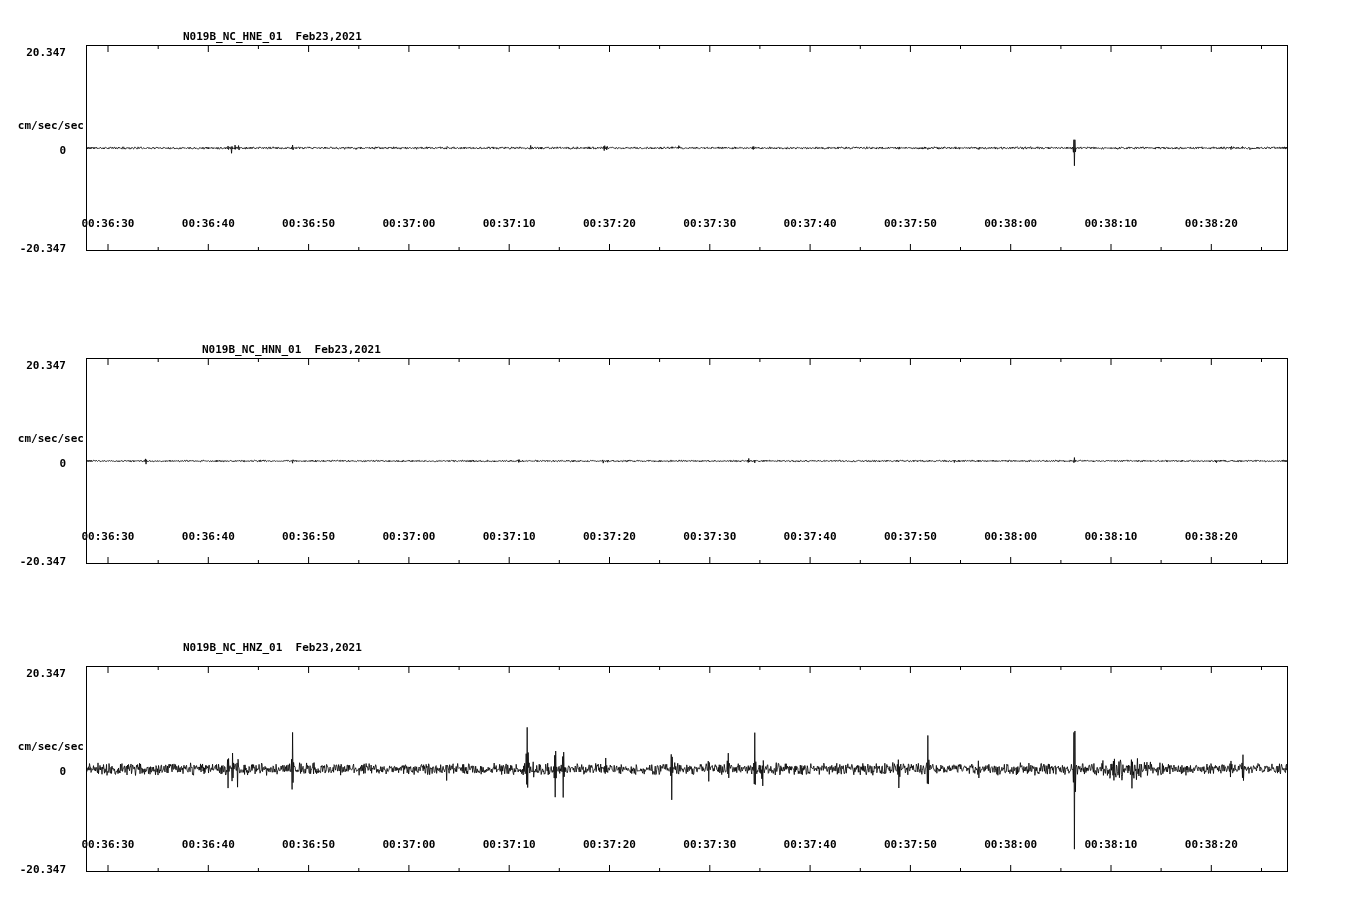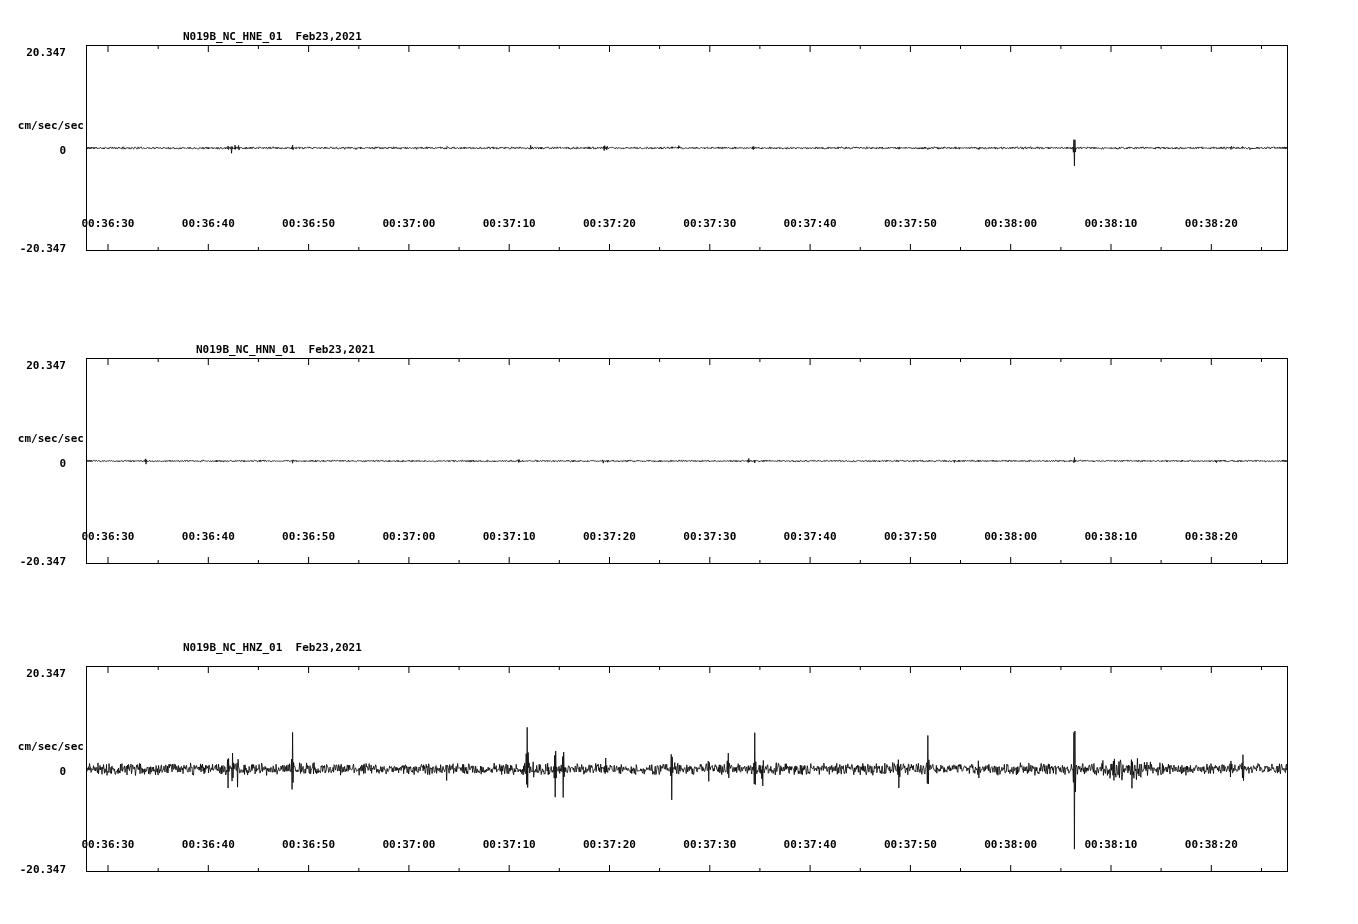--- a/index.html
+++ b/index.html
@@ -136,21 +136,21 @@
         <div class="xtick-label" style="left:673.8px;top:217px;width:72px;">00:37:30</div>
         <div class="xtick-label" style="left:774.1px;top:217px;width:72px;">00:37:40</div>
         <div class="xtick-label" style="left:874.4px;top:217px;width:72px;">00:37:50</div>
         <div class="xtick-label" style="left:974.7px;top:217px;width:72px;">00:38:00</div>
         <div class="xtick-label" style="left:1075.0px;top:217px;width:72px;">00:38:10</div>
         <div class="xtick-label" style="left:1175.3px;top:217px;width:72px;">00:38:20</div>
       </div>
   </div>
 
   <div class="panel" style="top:305px;height:300px;">
-    <div class="plot-title" style="left:188px;top:38px;padding-left:8px;">N019B_NC_HNN_01  Feb23,2021</div>
+    <div class="plot-title" style="left:194px;top:38px;padding-left:8px;">N019B_NC_HNN_01  Feb23,2021</div>
     <div class="yunits" style="left:4px;top:127px;width:80px;">cm/sec/sec</div>
     <div class="ylabel-top" style="left:4px;top:54px;width:62px;">20.347</div>
     <div class="ylabel-mid" style="left:4px;top:152px;width:62px;">0</div>
     <div class="ylabel-bot" style="left:0px;top:250px;width:66px;">-20.347</div>
     <div class="frame" style="left:86px;top:53px;width:1202px;height:206px;"></div>
     <svg class="trace" id="svg2" style="left:86px;top:53px;" width="1202" height="206" viewBox="0 0 1202 206">
         <path d="M0.00 103.83L0.50 102.97L1.00 103.43L1.50 102.66L2.00 102.93L2.50 102.94L3.00 103.18L3.50 102.58L4.00 103.01L4.50 102.95L5.00 102.58L5.50 102.75L6.00 103.19L6.50 103.29L7.00 103.16L7.50 102.24L8.00 102.20L8.50 102.59L9.00 102.93L9.50 103.23L10.00 102.17L10.50 102.50L11.00 102.94L11.50 103.46L12.00 102.85L12.51 102.49L13.01 103.00L13.51 102.87L14.01 102.78L14.51 103.58L15.01 103.84L15.51 103.11L16.01 102.59L16.51 102.98L17.01 103.25L17.51 103.07L18.01 103.32L18.51 102.46L19.01 103.07L19.51 103.31L20.01 103.03L20.51 103.29L21.01 103.30L21.51 102.71L22.01 102.74L22.51 103.17L23.01 102.77L23.51 102.18L24.01 102.78L24.51 103.36L25.01 102.78L25.51 102.59L26.01 102.81L26.51 103.18L27.01 103.04L27.51 103.01L28.01 103.15L28.51 103.48L29.01 103.72L29.51 103.39L30.01 103.11L30.51 102.60L31.01 103.64L31.51 103.25L32.01 103.01L32.51 102.90L33.01 103.89L33.51 102.90L34.01 103.01L34.51 103.26L35.01 102.65L35.51 102.60L36.01 103.35L36.52 103.08L37.02 103.18L37.52 103.73L38.02 102.73L38.52 102.51L39.02 102.92L39.52 102.59L40.02 102.44L40.52 103.34L41.02 103.22L41.52 102.74L42.02 102.88L42.52 102.51L43.02 103.62L43.52 103.27L44.02 102.43L44.52 103.64L45.02 102.71L45.52 103.69L46.02 103.22L46.52 102.64L47.02 102.52L47.52 103.74L48.02 102.44L48.52 103.50L49.02 103.19L49.52 102.91L50.02 103.22L50.52 102.91L51.02 103.17L51.52 102.73L52.02 103.17L52.52 102.73L53.02 102.64L53.52 103.52L54.02 102.50L54.52 102.72L55.02 102.64L55.52 102.57L56.02 103.64L56.52 103.56L57.02 103.84L57.52 102.77L58.02 102.66L58.52 102.29L59.02 103.83L59.52 100.89L60.02 106.14L60.53 101.79L61.03 103.53L61.53 103.52L62.03 102.98L62.53 103.44L63.03 102.92L63.53 102.67L64.03 102.38L64.53 103.49L65.03 103.41L65.53 103.33L66.03 102.72L66.53 103.21L67.03 102.89L67.53 103.77L68.03 103.40L68.53 103.21L69.03 103.13L69.53 102.92L70.03 102.76L70.53 103.45L71.03 103.07L71.53 102.64L72.03 103.59L72.53 103.08L73.03 102.90L73.53 102.92L74.03 102.63L74.53 103.07L75.03 103.59L75.53 103.63L76.03 102.94L76.53 103.29L77.03 103.40L77.53 103.14L78.03 103.44L78.53 102.90L79.03 102.96L79.53 103.69L80.03 102.46L80.53 103.19L81.03 102.72L81.53 103.05L82.03 103.37L82.53 102.86L83.03 102.77L83.53 102.06L84.03 103.61L84.54 102.53L85.04 103.29L85.54 102.77L86.04 103.51L86.54 102.64L87.04 102.56L87.54 103.45L88.04 103.22L88.54 102.97L89.04 102.49L89.54 103.25L90.04 102.90L90.54 102.79L91.04 103.20L91.54 103.17L92.04 102.46L92.54 102.51L93.04 103.71L93.54 103.80L94.04 103.12L94.54 103.15L95.04 102.64L95.54 103.36L96.04 102.65L96.54 102.81L97.04 102.86L97.54 103.45L98.04 103.15L98.54 102.39L99.04 102.44L99.54 103.46L100.04 102.42L100.54 102.36L101.04 102.12L101.54 102.63L102.04 103.72L102.54 102.86L103.04 103.40L103.54 102.52L104.04 102.57L104.54 102.55L105.04 103.19L105.54 102.68L106.04 102.43L106.54 102.84L107.04 102.27L107.54 103.07L108.04 103.78L108.55 103.35L109.05 102.72L109.55 102.97L110.05 103.21L110.55 103.27L111.05 102.63L111.55 103.29L112.05 103.14L112.55 103.31L113.05 103.31L113.55 103.10L114.05 103.63L114.55 103.95L115.05 102.69L115.55 102.71L116.05 102.27L116.55 103.26L117.05 102.48L117.55 102.31L118.05 102.41L118.55 103.03L119.05 102.94L119.55 102.95L120.05 103.40L120.55 103.09L121.05 102.80L121.55 103.16L122.05 102.85L122.55 102.68L123.05 103.24L123.55 103.70L124.05 103.04L124.55 102.80L125.05 103.14L125.55 103.79L126.05 102.68L126.55 102.97L127.05 103.40L127.55 103.26L128.05 102.85L128.55 103.22L129.05 103.66L129.55 102.63L130.05 103.76L130.55 102.31L131.05 103.89L131.55 102.56L132.05 102.36L132.56 103.23L133.06 103.12L133.56 102.32L134.06 103.37L134.56 102.66L135.06 103.77L135.56 102.94L136.06 102.55L136.56 103.37L137.06 102.64L137.56 103.76L138.06 103.81L138.56 102.71L139.06 102.91L139.56 102.97L140.06 102.57L140.56 103.53L141.06 102.80L141.56 102.94L142.06 103.19L142.56 103.33L143.06 103.50L143.56 102.92L144.06 102.60L144.56 102.43L145.06 103.11L145.56 102.89L146.06 103.29L146.56 103.49L147.06 102.84L147.56 103.62L148.06 102.85L148.56 103.33L149.06 103.22L149.56 102.50L150.06 103.53L150.56 102.87L151.06 103.34L151.56 102.73L152.06 102.53L152.56 103.03L153.06 103.14L153.56 102.39L154.06 103.13L154.56 103.19L155.06 103.59L155.56 102.40L156.06 102.36L156.57 102.78L157.07 103.14L157.57 103.87L158.07 102.18L158.57 103.75L159.07 103.44L159.57 103.18L160.07 103.40L160.57 103.25L161.07 102.83L161.57 103.34L162.07 102.59L162.57 103.30L163.07 102.85L163.57 103.33L164.07 103.18L164.57 102.61L165.07 102.16L165.57 103.30L166.07 103.08L166.57 102.81L167.07 103.77L167.57 102.88L168.07 102.52L168.57 102.25L169.07 102.74L169.57 102.61L170.07 103.10L170.57 102.62L171.07 103.40L171.57 103.78L172.07 102.85L172.57 102.76L173.07 103.34L173.57 102.33L174.07 103.92L174.57 102.13L175.07 102.42L175.57 103.36L176.07 102.93L176.57 102.15L177.07 103.07L177.57 102.20L178.07 102.10L178.57 103.39L179.07 102.40L179.57 102.31L180.07 103.02L180.58 103.70L181.08 103.21L181.58 102.69L182.08 103.32L182.58 103.14L183.08 102.39L183.58 102.84L184.08 103.37L184.58 103.07L185.08 103.77L185.58 103.49L186.08 102.79L186.58 103.09L187.08 102.86L187.58 102.99L188.08 102.68L188.58 102.70L189.08 103.06L189.58 103.39L190.08 103.35L190.58 102.82L191.08 102.97L191.58 103.20L192.08 103.23L192.58 103.24L193.08 102.98L193.58 103.20L194.08 103.11L194.58 103.31L195.08 102.97L195.58 103.06L196.08 103.11L196.58 103.33L197.08 102.75L197.58 103.07L198.08 103.35L198.58 102.53L199.08 102.89L199.58 102.75L200.08 102.07L200.58 102.48L201.08 102.07L201.58 103.14L202.08 102.94L202.58 102.46L203.08 102.76L203.58 103.63L204.08 103.40L204.59 103.00L205.09 102.91L205.59 103.04L206.09 102.29L206.59 105.22L207.09 101.78L207.59 102.69L208.09 102.20L208.59 103.36L209.09 102.86L209.59 102.93L210.09 102.15L210.59 103.61L211.09 102.93L211.59 102.98L212.09 103.05L212.59 103.10L213.09 103.47L213.59 102.79L214.09 103.22L214.59 102.73L215.09 103.40L215.59 103.29L216.09 103.42L216.59 103.02L217.09 103.53L217.59 102.70L218.09 103.33L218.59 103.55L219.09 102.37L219.59 103.52L220.09 103.08L220.59 102.82L221.09 103.14L221.59 103.33L222.09 102.96L222.59 103.14L223.09 103.31L223.59 103.23L224.09 102.37L224.59 103.37L225.09 103.49L225.59 102.34L226.09 102.86L226.59 102.11L227.09 103.57L227.59 102.86L228.09 103.11L228.60 103.34L229.10 103.88L229.60 102.18L230.10 103.95L230.60 103.54L231.10 102.35L231.60 102.82L232.10 102.72L232.60 103.03L233.10 103.20L233.60 102.94L234.10 103.38L234.60 103.61L235.10 102.80L235.60 102.70L236.10 102.77L236.60 102.83L237.10 103.67L237.60 102.26L238.10 103.63L238.60 103.20L239.10 103.50L239.60 103.14L240.10 103.58L240.60 102.97L241.10 102.26L241.60 102.68L242.10 102.95L242.60 102.69L243.10 102.61L243.60 102.47L244.10 103.81L244.60 103.32L245.10 102.78L245.60 103.52L246.10 102.19L246.60 102.40L247.10 102.82L247.60 102.90L248.10 103.00L248.60 102.32L249.10 103.11L249.60 103.08L250.10 102.58L250.60 102.87L251.10 102.72L251.60 102.28L252.10 102.67L252.61 103.21L253.11 102.39L253.61 102.70L254.11 103.61L254.61 102.38L255.11 102.80L255.61 102.81L256.11 103.12L256.61 102.26L257.11 103.57L257.61 102.65L258.11 102.84L258.61 102.60L259.11 102.85L259.61 102.44L260.11 103.10L260.61 103.66L261.11 103.55L261.61 103.23L262.11 103.29L262.61 102.16L263.11 103.58L263.61 103.51L264.11 102.84L264.61 103.27L265.11 102.80L265.61 102.75L266.11 103.27L266.61 102.41L267.11 102.92L267.61 103.07L268.11 103.50L268.61 103.22L269.11 103.19L269.61 103.24L270.11 103.46L270.61 103.62L271.11 103.19L271.61 102.42L272.11 102.49L272.61 102.98L273.11 103.29L273.61 102.67L274.11 103.12L274.61 102.74L275.11 103.11L275.61 102.76L276.11 103.71L276.62 103.63L277.12 102.78L277.62 103.04L278.12 102.59L278.62 103.66L279.12 103.54L279.62 102.52L280.12 103.61L280.62 102.93L281.12 102.41L281.62 102.83L282.12 102.95L282.62 102.61L283.12 102.52L283.62 103.25L284.12 103.38L284.62 102.65L285.12 102.19L285.62 102.78L286.12 103.29L286.62 102.83L287.12 103.37L287.62 102.31L288.12 103.29L288.62 103.57L289.12 102.62L289.62 103.08L290.12 102.78L290.62 102.30L291.12 102.35L291.62 103.39L292.12 103.44L292.62 102.43L293.12 103.31L293.62 103.11L294.12 102.65L294.62 102.93L295.12 102.92L295.62 102.05L296.12 102.68L296.62 102.74L297.12 102.47L297.62 103.31L298.12 103.14L298.62 103.77L299.12 103.10L299.62 102.58L300.12 103.33L300.63 103.03L301.13 103.24L301.63 103.32L302.13 103.52L302.63 102.57L303.13 103.91L303.63 102.50L304.13 103.28L304.63 103.04L305.13 102.98L305.63 103.30L306.13 102.95L306.63 103.19L307.13 102.95L307.63 102.86L308.13 103.05L308.63 102.92L309.13 103.33L309.63 103.84L310.13 102.65L310.63 102.52L311.13 103.46L311.63 103.41L312.13 102.30L312.63 103.69L313.13 103.18L313.63 103.29L314.13 103.31L314.63 103.45L315.13 103.39L315.63 103.71L316.13 102.79L316.63 103.84L317.13 102.10L317.63 102.54L318.13 103.52L318.63 102.83L319.13 103.44L319.63 103.29L320.13 103.01L320.63 103.14L321.13 103.15L321.63 102.67L322.13 102.75L322.63 102.37L323.13 103.21L323.63 102.33L324.13 103.20L324.64 103.38L325.14 103.93L325.64 102.97L326.14 102.28L326.64 103.62L327.14 102.52L327.64 103.21L328.14 103.28L328.64 103.03L329.14 102.86L329.64 103.17L330.14 102.52L330.64 103.53L331.14 102.73L331.64 102.70L332.14 103.33L332.64 102.54L333.14 102.22L333.64 103.40L334.14 102.83L334.64 103.42L335.14 103.21L335.64 102.98L336.14 102.77L336.64 103.09L337.14 103.38L337.64 103.34L338.14 103.84L338.64 102.60L339.14 102.43L339.64 103.07L340.14 102.61L340.64 103.29L341.14 103.47L341.64 103.49L342.14 103.25L342.64 103.39L343.14 103.07L343.64 102.81L344.14 103.43L344.64 103.33L345.14 103.15L345.64 103.31L346.14 103.24L346.64 102.94L347.14 103.11L347.64 103.12L348.14 103.55L348.65 103.64L349.15 103.85L349.65 103.53L350.15 102.94L350.65 102.82L351.15 103.76L351.65 103.28L352.15 102.60L352.65 103.20L353.15 103.37L353.65 102.50L354.15 102.92L354.65 102.96L355.15 102.55L355.65 103.38L356.15 103.05L356.65 103.18L357.15 102.61L357.65 102.55L358.15 102.50L358.65 102.91L359.15 103.32L359.65 103.27L360.15 103.27L360.65 102.68L361.15 102.96L361.65 102.65L362.15 103.47L362.65 103.40L363.15 102.24L363.65 103.49L364.15 102.98L364.65 103.09L365.15 102.70L365.65 102.39L366.15 102.65L366.65 102.87L367.15 102.18L367.65 103.46L368.15 102.54L368.65 103.70L369.15 103.22L369.65 102.36L370.15 102.94L370.65 103.48L371.15 103.81L371.65 103.30L372.15 102.95L372.66 102.84L373.16 103.07L373.66 102.99L374.16 102.91L374.66 102.61L375.16 102.67L375.66 103.57L376.16 102.32L376.66 102.13L377.16 103.03L377.66 103.34L378.16 102.83L378.66 102.59L379.16 103.44L379.66 103.18L380.16 102.53L380.66 103.64L381.16 103.65L381.66 102.54L382.16 102.98L382.66 103.60L383.16 102.27L383.66 103.54L384.16 103.82L384.66 102.35L385.16 103.93L385.66 102.53L386.16 102.73L386.66 102.24L387.16 103.50L387.66 102.08L388.16 103.75L388.66 103.58L389.16 103.06L389.66 103.38L390.16 102.48L390.66 103.00L391.16 103.82L391.66 102.91L392.16 103.50L392.66 102.74L393.16 103.15L393.66 102.90L394.16 102.23L394.66 102.55L395.16 103.92L395.66 103.18L396.16 103.03L396.67 103.38L397.17 102.97L397.67 103.42L398.17 103.45L398.67 103.74L399.17 103.55L399.67 103.33L400.17 103.45L400.67 102.68L401.17 103.66L401.67 102.18L402.17 102.58L402.67 103.04L403.17 102.84L403.67 103.61L404.17 103.12L404.67 103.32L405.17 103.02L405.67 103.63L406.17 103.22L406.67 102.72L407.17 103.71L407.67 103.39L408.17 102.73L408.67 103.99L409.17 102.83L409.67 103.45L410.17 103.62L410.67 102.94L411.17 103.34L411.67 103.33L412.17 103.18L412.67 103.18L413.17 102.51L413.67 103.01L414.17 102.89L414.67 102.80L415.17 103.51L415.67 102.98L416.17 102.98L416.67 102.27L417.17 103.30L417.67 103.46L418.17 103.33L418.67 102.56L419.17 103.13L419.67 103.49L420.17 102.47L420.67 102.45L421.18 102.88L421.68 103.32L422.18 103.06L422.68 103.76L423.18 102.99L423.68 103.45L424.18 102.38L424.68 103.18L425.18 102.23L425.68 103.28L426.18 103.52L426.68 103.16L427.18 102.74L427.68 103.57L428.18 102.91L428.68 103.51L429.18 103.14L429.68 103.38L430.18 103.50L430.68 102.58L431.18 102.53L431.68 103.08L432.18 101.80L432.68 104.45L433.18 101.59L433.68 103.68L434.18 103.22L434.68 103.87L435.18 102.86L435.68 103.41L436.18 103.20L436.68 102.24L437.18 103.79L437.68 103.38L438.18 103.54L438.68 102.93L439.18 103.24L439.68 102.97L440.18 102.57L440.68 102.96L441.18 102.69L441.68 103.53L442.18 103.15L442.68 102.58L443.18 102.45L443.68 102.67L444.18 102.75L444.68 102.93L445.19 103.15L445.69 103.06L446.19 103.08L446.69 103.19L447.19 103.45L447.69 102.87L448.19 103.05L448.69 103.31L449.19 102.44L449.69 102.25L450.19 102.53L450.69 103.44L451.19 102.25L451.69 103.79L452.19 103.18L452.69 102.96L453.19 103.25L453.69 103.30L454.19 103.06L454.69 102.45L455.19 102.94L455.69 103.66L456.19 103.07L456.69 102.37L457.19 102.66L457.69 102.63L458.19 102.93L458.69 102.59L459.19 103.63L459.69 103.25L460.19 102.54L460.69 103.06L461.19 102.33L461.69 103.57L462.19 103.39L462.69 102.65L463.19 103.29L463.69 102.80L464.19 102.62L464.69 103.13L465.19 103.30L465.69 103.77L466.19 103.44L466.69 102.67L467.19 103.04L467.69 102.31L468.19 103.93L468.69 103.30L469.20 102.87L469.70 102.92L470.20 102.95L470.70 103.18L471.20 103.63L471.70 103.56L472.20 102.48L472.70 102.50L473.20 103.07L473.70 103.56L474.20 102.38L474.70 102.79L475.20 102.37L475.70 103.30L476.20 103.05L476.70 102.48L477.20 102.81L477.70 103.38L478.20 103.31L478.70 103.20L479.20 103.60L479.70 103.24L480.20 103.06L480.70 102.24L481.20 103.27L481.70 102.66L482.20 102.17L482.70 103.18L483.20 102.64L483.70 103.31L484.20 103.72L484.70 103.94L485.20 102.85L485.70 102.63L486.20 102.71L486.70 103.84L487.20 102.35L487.70 103.69L488.20 102.40L488.70 103.20L489.20 102.42L489.70 103.32L490.20 103.66L490.70 103.26L491.20 103.58L491.70 102.83L492.20 102.64L492.70 103.74L493.21 103.19L493.71 103.43L494.21 102.15L494.71 102.77L495.21 102.55L495.71 103.10L496.21 103.04L496.71 103.00L497.21 103.56L497.71 102.99L498.21 102.91L498.71 103.69L499.21 103.03L499.71 103.05L500.21 103.40L500.71 103.15L501.21 103.81L501.71 102.48L502.21 103.08L502.71 103.61L503.21 103.53L503.71 103.45L504.21 102.96L504.71 102.34L505.21 102.82L505.71 102.57L506.21 102.62L506.71 102.31L507.21 103.15L507.71 102.58L508.21 102.99L508.71 102.90L509.21 103.15L509.71 102.86L510.21 103.09L510.71 103.78L511.21 103.12L511.71 102.83L512.21 103.34L512.71 103.12L513.21 102.87L513.71 103.22L514.21 102.96L514.71 102.81L515.21 102.66L515.71 103.32L516.21 103.06L516.71 101.91L517.22 105.14L517.72 102.84L518.22 102.89L518.72 102.75L519.22 103.30L519.72 103.79L520.22 102.52L520.72 103.21L521.22 102.56L521.72 104.25L522.22 102.03L522.72 103.25L523.22 103.32L523.72 103.46L524.22 103.17L524.72 103.25L525.22 103.08L525.72 102.97L526.22 102.22L526.72 102.78L527.22 102.08L527.72 103.36L528.22 103.10L528.72 103.48L529.22 102.99L529.72 103.59L530.22 103.48L530.72 102.73L531.22 102.90L531.72 103.06L532.22 102.78L532.72 103.92L533.22 103.22L533.72 103.45L534.22 102.85L534.72 103.06L535.22 102.78L535.72 103.11L536.22 102.77L536.72 103.80L537.22 103.41L537.72 102.46L538.22 102.94L538.72 102.81L539.22 103.05L539.72 102.35L540.22 103.96L540.72 103.51L541.23 102.57L541.73 103.65L542.23 102.05L542.73 102.84L543.23 102.18L543.73 102.32L544.23 103.23L544.73 102.34L545.23 102.44L545.73 102.71L546.23 102.79L546.73 103.21L547.23 103.47L547.73 102.87L548.23 103.85L548.73 102.92L549.23 103.28L549.73 103.48L550.23 103.02L550.73 102.84L551.23 102.23L551.73 102.46L552.23 103.31L552.73 102.46L553.23 102.96L553.73 102.53L554.23 102.86L554.73 103.21L555.23 103.34L555.73 102.65L556.23 103.04L556.73 103.74L557.23 102.86L557.73 103.38L558.23 103.24L558.73 103.10L559.23 103.42L559.73 103.47L560.23 102.82L560.73 102.84L561.23 102.70L561.73 102.50L562.23 102.33L562.73 103.40L563.23 102.16L563.73 102.72L564.23 102.48L564.73 102.66L565.24 103.29L565.74 102.88L566.24 102.98L566.74 103.18L567.24 103.55L567.74 102.66L568.24 102.77L568.74 103.95L569.24 103.09L569.74 102.96L570.24 103.07L570.74 103.45L571.24 103.47L571.74 103.02L572.24 103.69L572.74 103.59L573.24 102.34L573.74 103.50L574.24 102.61L574.74 103.81L575.24 102.51L575.74 103.22L576.24 103.21L576.74 103.33L577.24 103.39L577.74 102.75L578.24 102.89L578.74 103.23L579.24 103.41L579.74 103.05L580.24 102.66L580.74 103.45L581.24 103.15L581.74 102.71L582.24 102.93L582.74 103.88L583.24 103.51L583.74 103.15L584.24 103.61L584.74 102.16L585.24 102.20L585.74 103.57L586.24 102.63L586.74 103.05L587.24 103.41L587.74 102.58L588.24 103.12L588.74 103.26L589.25 103.12L589.75 103.04L590.25 102.42L590.75 103.15L591.25 103.25L591.75 103.90L592.25 103.39L592.75 102.26L593.25 102.14L593.75 102.99L594.25 103.41L594.75 102.59L595.25 102.16L595.75 103.17L596.25 103.75L596.75 103.40L597.25 102.20L597.75 102.55L598.25 102.53L598.75 103.43L599.25 103.14L599.75 102.29L600.25 102.80L600.75 103.67L601.25 102.97L601.75 103.06L602.25 102.63L602.75 103.21L603.25 102.63L603.75 102.84L604.25 103.09L604.75 103.48L605.25 102.37L605.75 102.47L606.25 102.66L606.75 102.74L607.25 102.44L607.75 103.47L608.25 103.30L608.75 102.65L609.25 103.47L609.75 102.42L610.25 103.30L610.75 103.30L611.25 102.92L611.75 102.85L612.25 103.34L612.75 102.76L613.26 102.79L613.76 103.89L614.26 102.92L614.76 103.15L615.26 103.78L615.76 102.72L616.26 103.30L616.76 102.36L617.26 103.34L617.76 102.76L618.26 102.85L618.76 103.05L619.26 102.55L619.76 103.11L620.26 103.59L620.76 102.66L621.26 102.68L621.76 102.73L622.26 102.15L622.76 103.04L623.26 103.85L623.76 103.04L624.26 103.40L624.76 103.35L625.26 102.93L625.76 103.26L626.26 102.86L626.76 103.30L627.26 102.81L627.76 103.60L628.26 102.77L628.76 102.14L629.26 103.09L629.76 102.83L630.26 103.20L630.76 103.60L631.26 103.21L631.76 103.13L632.26 103.22L632.76 102.88L633.26 103.21L633.76 103.74L634.26 102.62L634.76 103.19L635.26 103.43L635.76 103.11L636.26 103.24L636.76 103.17L637.27 102.67L637.77 103.43L638.27 102.92L638.77 102.44L639.27 103.10L639.77 103.14L640.27 103.15L640.77 103.39L641.27 103.15L641.77 102.45L642.27 103.22L642.77 103.42L643.27 103.13L643.77 102.44L644.27 102.40L644.77 103.75L645.27 102.55L645.77 103.32L646.27 102.88L646.77 103.70L647.27 102.89L647.77 102.27L648.27 102.71L648.77 103.47L649.27 102.43L649.77 103.49L650.27 103.75L650.77 102.33L651.27 103.15L651.77 103.64L652.27 102.64L652.77 103.08L653.27 103.16L653.77 103.19L654.27 103.94L654.77 102.92L655.27 103.40L655.77 102.47L656.27 102.32L656.77 102.58L657.27 102.90L657.77 102.68L658.27 103.08L658.77 103.15L659.27 102.98L659.77 102.55L660.27 102.85L660.77 103.06L661.28 103.46L661.78 102.00L662.28 104.47L662.78 100.42L663.28 104.02L663.78 103.08L664.28 102.38L664.78 103.22L665.28 102.52L665.78 102.77L666.28 103.95L666.78 103.45L667.28 102.68L667.78 103.38L668.28 102.10L668.78 104.93L669.28 102.24L669.78 102.90L670.28 102.53L670.78 102.74L671.28 102.66L671.78 102.76L672.28 103.31L672.78 102.98L673.28 103.84L673.78 103.11L674.28 102.84L674.78 103.50L675.28 103.13L675.78 102.37L676.28 102.86L676.78 103.72L677.28 102.30L677.78 103.45L678.28 102.36L678.78 103.38L679.28 102.48L679.78 102.84L680.28 102.16L680.78 103.42L681.28 102.60L681.78 102.91L682.28 103.13L682.78 102.54L683.28 102.16L683.78 103.35L684.28 103.01L684.78 102.71L685.29 103.35L685.79 102.55L686.29 102.68L686.79 103.00L687.29 102.93L687.79 102.88L688.29 103.42L688.79 102.96L689.29 103.20L689.79 102.77L690.29 102.96L690.79 103.60L691.29 103.40L691.79 102.23L692.29 102.51L692.79 102.77L693.29 103.38L693.79 102.16L694.29 103.30L694.79 103.00L695.29 103.54L695.79 102.70L696.29 102.76L696.79 103.14L697.29 102.37L697.79 102.78L698.29 102.55L698.79 102.79L699.29 103.66L699.79 103.60L700.29 102.90L700.79 102.63L701.29 102.85L701.79 103.05L702.29 102.80L702.79 102.53L703.29 102.77L703.79 103.71L704.29 103.69L704.79 103.03L705.29 102.97L705.79 102.43L706.29 102.62L706.79 102.39L707.29 103.76L707.79 102.90L708.29 103.39L708.79 103.53L709.30 103.84L709.80 102.78L710.30 102.85L710.80 102.96L711.30 103.55L711.80 102.68L712.30 102.86L712.80 103.95L713.30 103.40L713.80 103.72L714.30 102.40L714.80 102.53L715.30 102.79L715.80 102.98L716.30 103.58L716.80 103.26L717.30 103.32L717.80 102.84L718.30 103.38L718.80 103.37L719.30 102.26L719.80 102.89L720.30 102.13L720.80 102.90L721.30 103.83L721.80 103.31L722.30 103.77L722.80 103.07L723.30 102.85L723.80 103.29L724.30 102.55L724.80 102.81L725.30 103.03L725.80 102.56L726.30 103.02L726.80 102.17L727.30 102.75L727.80 103.04L728.30 103.30L728.80 102.43L729.30 103.03L729.80 103.05L730.30 103.46L730.80 103.23L731.30 103.20L731.80 102.97L732.30 102.10L732.80 102.88L733.31 103.26L733.81 102.66L734.31 102.51L734.81 102.96L735.31 103.64L735.81 103.33L736.31 103.48L736.81 103.28L737.31 102.69L737.81 103.07L738.31 103.47L738.81 102.34L739.31 102.71L739.81 103.36L740.31 102.76L740.81 102.48L741.31 102.59L741.81 103.21L742.31 103.41L742.81 103.10L743.31 103.27L743.81 103.14L744.31 102.52L744.81 102.86L745.31 102.30L745.81 103.56L746.31 103.23L746.81 102.94L747.31 102.69L747.81 103.11L748.31 102.32L748.81 102.80L749.31 103.57L749.81 102.42L750.31 102.52L750.81 102.60L751.31 103.31L751.81 102.58L752.31 102.80L752.81 103.13L753.31 102.17L753.81 102.27L754.31 102.34L754.81 103.59L755.31 103.01L755.81 103.31L756.31 103.04L756.81 102.48L757.32 103.63L757.82 103.46L758.32 103.60L758.82 103.03L759.32 102.75L759.82 103.11L760.32 102.50L760.82 102.76L761.32 103.56L761.82 103.38L762.32 103.06L762.82 103.01L763.32 103.12L763.82 103.50L764.32 103.57L764.82 103.28L765.32 103.66L765.82 102.98L766.32 103.84L766.82 103.56L767.32 102.62L767.82 102.56L768.32 103.84L768.82 103.37L769.32 103.71L769.82 103.17L770.32 102.86L770.82 103.29L771.32 102.73L771.82 102.83L772.32 102.50L772.82 102.51L773.32 102.94L773.82 102.43L774.32 102.62L774.82 103.45L775.32 103.28L775.82 103.27L776.32 102.81L776.82 102.63L777.32 103.92L777.82 103.26L778.32 102.99L778.82 103.08L779.32 102.59L779.82 102.50L780.32 102.36L780.82 103.44L781.33 102.85L781.83 103.76L782.33 102.93L782.83 102.29L783.33 103.34L783.83 103.81L784.33 103.68L784.83 102.71L785.33 103.49L785.83 103.20L786.33 103.16L786.83 102.31L787.33 102.76L787.83 103.68L788.33 102.52L788.83 102.34L789.33 103.85L789.83 103.42L790.33 102.42L790.83 102.99L791.33 103.22L791.83 103.33L792.33 103.11L792.83 102.69L793.33 103.92L793.83 102.73L794.33 103.27L794.83 103.28L795.33 103.02L795.83 102.97L796.33 102.74L796.83 102.37L797.33 103.41L797.83 103.11L798.33 102.88L798.83 102.47L799.33 102.68L799.83 103.83L800.33 103.33L800.83 102.11L801.33 103.25L801.83 102.30L802.33 102.93L802.83 102.63L803.33 102.92L803.83 103.03L804.33 102.80L804.83 102.65L805.33 103.30L805.84 103.48L806.34 103.71L806.84 103.14L807.34 103.00L807.84 103.00L808.34 102.62L808.84 102.99L809.34 103.22L809.84 103.22L810.34 102.22L810.84 103.57L811.34 102.46L811.84 102.38L812.34 103.89L812.84 102.83L813.34 103.18L813.84 102.66L814.34 102.10L814.84 102.45L815.34 102.72L815.84 102.48L816.34 102.25L816.84 103.06L817.34 103.29L817.84 102.53L818.34 103.18L818.84 103.72L819.34 102.94L819.84 103.15L820.34 102.95L820.84 102.89L821.34 102.21L821.84 102.57L822.34 102.82L822.84 103.63L823.34 103.83L823.84 103.06L824.34 102.55L824.84 103.31L825.34 103.58L825.84 103.17L826.34 102.76L826.84 103.05L827.34 102.32L827.84 103.81L828.34 102.53L828.84 102.75L829.34 102.40L829.85 102.86L830.35 103.09L830.85 102.56L831.35 103.75L831.85 102.73L832.35 103.01L832.85 102.78L833.35 102.57L833.85 102.60L834.35 102.28L834.85 103.40L835.35 102.86L835.85 103.07L836.35 102.19L836.85 103.48L837.35 103.58L837.85 102.75L838.35 103.64L838.85 103.91L839.35 103.36L839.85 103.00L840.35 102.61L840.85 103.48L841.35 103.59L841.85 102.65L842.35 103.04L842.85 103.43L843.35 102.08L843.85 103.33L844.35 103.15L844.85 102.55L845.35 103.26L845.85 102.96L846.35 102.88L846.85 102.69L847.35 103.21L847.85 103.56L848.35 103.66L848.85 102.90L849.35 103.49L849.85 103.48L850.35 102.76L850.85 102.37L851.35 102.98L851.85 102.72L852.35 102.79L852.85 102.56L853.35 102.18L853.86 102.85L854.36 103.07L854.86 103.14L855.36 103.44L855.86 102.79L856.36 102.99L856.86 102.33L857.36 103.31L857.86 103.78L858.36 102.20L858.86 102.60L859.36 103.49L859.86 102.31L860.36 103.41L860.86 103.53L861.36 102.85L861.86 103.49L862.36 103.72L862.86 102.87L863.36 102.77L863.86 102.56L864.36 103.06L864.86 103.77L865.36 103.03L865.86 103.33L866.36 102.69L866.86 102.88L867.36 102.92L867.86 102.25L868.36 104.56L868.86 102.05L869.36 102.83L869.86 102.80L870.36 103.59L870.86 102.99L871.36 103.48L871.86 103.21L872.36 102.19L872.86 103.70L873.36 102.40L873.86 103.85L874.36 102.92L874.86 103.05L875.36 103.00L875.86 102.56L876.36 102.54L876.86 103.61L877.36 102.65L877.87 102.25L878.37 103.58L878.87 102.54L879.37 102.42L879.87 102.53L880.37 103.16L880.87 103.24L881.37 102.69L881.87 102.35L882.37 103.23L882.87 102.71L883.37 103.00L883.87 102.46L884.37 102.80L884.87 103.63L885.37 103.07L885.87 102.15L886.37 102.21L886.87 103.24L887.37 103.13L887.87 102.46L888.37 103.21L888.87 103.31L889.37 103.51L889.87 103.61L890.37 102.98L890.87 102.94L891.37 103.27L891.87 102.36L892.37 103.77L892.87 102.11L893.37 103.18L893.87 103.30L894.37 102.43L894.87 103.64L895.37 103.48L895.87 102.73L896.37 102.59L896.87 102.48L897.37 102.90L897.87 102.97L898.37 103.36L898.87 102.55L899.37 103.32L899.87 102.63L900.37 103.22L900.87 103.92L901.37 102.73L901.88 102.78L902.38 103.11L902.88 102.77L903.38 103.05L903.88 102.63L904.38 102.95L904.88 102.48L905.38 102.63L905.88 103.29L906.38 102.35L906.88 103.42L907.38 102.18L907.88 103.31L908.38 103.01L908.88 103.40L909.38 102.65L909.88 103.71L910.38 102.85L910.88 102.54L911.38 103.51L911.88 102.78L912.38 103.13L912.88 103.21L913.38 102.94L913.88 103.08L914.38 103.46L914.88 103.13L915.38 102.93L915.88 102.39L916.38 103.25L916.88 102.32L917.38 102.89L917.88 102.67L918.38 102.77L918.88 102.79L919.38 102.21L919.88 103.35L920.38 102.70L920.88 103.16L921.38 103.58L921.88 102.62L922.38 103.74L922.88 102.31L923.38 102.11L923.88 102.67L924.38 102.69L924.88 103.59L925.38 102.59L925.89 103.51L926.39 103.23L926.89 102.83L927.39 102.88L927.89 102.07L928.39 102.80L928.89 103.56L929.39 102.50L929.89 103.25L930.39 102.82L930.89 103.10L931.39 103.20L931.89 102.90L932.39 103.06L932.89 103.06L933.39 103.17L933.89 103.56L934.39 102.66L934.89 103.38L935.39 102.65L935.89 103.14L936.39 102.42L936.89 103.53L937.39 102.80L937.89 102.89L938.39 102.75L938.89 102.34L939.39 103.45L939.89 103.80L940.39 103.52L940.89 102.78L941.39 103.68L941.89 103.52L942.39 102.60L942.89 102.92L943.39 103.73L943.89 102.07L944.39 102.04L944.89 102.70L945.39 102.77L945.89 103.09L946.39 102.91L946.89 103.52L947.39 103.19L947.89 102.86L948.39 103.26L948.89 103.31L949.39 102.99L949.90 102.65L950.40 103.10L950.90 102.94L951.40 102.93L951.90 102.96L952.40 103.56L952.90 102.43L953.40 102.33L953.90 102.88L954.40 103.37L954.90 102.96L955.40 103.34L955.90 102.70L956.40 102.64L956.90 102.47L957.40 102.39L957.90 103.14L958.40 102.97L958.90 103.22L959.40 103.15L959.90 103.85L960.40 102.56L960.90 102.25L961.40 103.49L961.90 102.88L962.40 103.37L962.90 102.84L963.40 102.89L963.90 103.31L964.40 103.56L964.90 103.42L965.40 102.51L965.90 102.74L966.40 103.36L966.90 103.17L967.40 102.34L967.90 103.20L968.40 103.48L968.90 102.70L969.40 102.23L969.90 103.12L970.40 102.53L970.90 102.79L971.40 103.42L971.90 102.52L972.40 103.49L972.90 103.89L973.40 102.37L973.91 102.23L974.41 102.98L974.91 102.50L975.41 102.78L975.91 102.95L976.41 102.61L976.91 103.29L977.41 102.65L977.91 102.43L978.41 103.88L978.91 102.86L979.41 103.22L979.91 103.21L980.41 103.27L980.91 103.03L981.41 103.29L981.91 103.07L982.41 103.08L982.91 103.46L983.41 103.70L983.91 102.13L984.41 102.36L984.91 103.34L985.41 102.43L985.91 103.12L986.41 103.10L986.91 102.65L987.41 102.65L987.91 104.72L988.41 99.54L988.91 104.06L989.41 102.30L989.91 103.37L990.41 102.69L990.91 102.80L991.41 103.28L991.91 103.08L992.41 102.78L992.91 103.22L993.41 102.56L993.91 102.20L994.41 102.18L994.91 102.42L995.41 103.10L995.91 102.94L996.41 103.31L996.91 102.29L997.41 102.69L997.92 103.30L998.42 102.48L998.92 102.25L999.42 103.15L999.92 102.36L1000.42 103.17L1000.92 102.66L1001.42 102.41L1001.92 102.82L1002.42 102.95L1002.92 103.03L1003.42 103.03L1003.92 103.26L1004.42 102.96L1004.92 102.83L1005.42 102.73L1005.92 103.15L1006.42 103.41L1006.92 102.67L1007.42 103.88L1007.92 102.82L1008.42 103.29L1008.92 103.63L1009.42 103.27L1009.92 102.68L1010.42 102.53L1010.92 102.73L1011.42 102.99L1011.92 102.78L1012.42 102.84L1012.92 103.27L1013.42 102.57L1013.92 102.93L1014.42 103.81L1014.92 103.25L1015.42 102.97L1015.92 103.07L1016.42 103.19L1016.92 102.57L1017.42 102.78L1017.92 103.00L1018.42 103.50L1018.92 103.55L1019.42 103.15L1019.92 103.30L1020.42 102.66L1020.92 102.06L1021.42 102.67L1021.93 103.15L1022.43 102.50L1022.93 102.49L1023.43 103.15L1023.93 102.72L1024.43 102.61L1024.93 103.30L1025.43 102.83L1025.93 103.24L1026.43 102.67L1026.93 102.92L1027.43 102.72L1027.93 103.29L1028.43 103.41L1028.93 102.23L1029.43 103.35L1029.93 103.31L1030.43 103.02L1030.93 102.82L1031.43 102.48L1031.93 102.78L1032.43 103.66L1032.93 103.37L1033.43 102.68L1033.93 102.47L1034.43 103.36L1034.93 103.70L1035.43 102.60L1035.93 102.65L1036.43 103.64L1036.93 102.61L1037.43 102.05L1037.93 103.13L1038.43 102.69L1038.93 102.69L1039.43 102.66L1039.93 102.54L1040.43 102.37L1040.93 102.68L1041.43 102.29L1041.93 103.46L1042.43 102.48L1042.93 102.67L1043.43 103.08L1043.93 102.86L1044.43 102.37L1044.93 102.25L1045.43 102.94L1045.94 103.21L1046.44 103.39L1046.94 102.90L1047.44 102.75L1047.94 103.26L1048.44 102.90L1048.94 103.10L1049.44 102.83L1049.94 103.20L1050.44 102.53L1050.94 103.47L1051.44 102.81L1051.94 103.82L1052.44 102.31L1052.94 102.94L1053.44 102.75L1053.94 103.22L1054.44 103.71L1054.94 102.84L1055.44 103.41L1055.94 102.62L1056.44 103.74L1056.94 102.47L1057.44 102.39L1057.94 103.10L1058.44 102.42L1058.94 103.36L1059.44 102.60L1059.94 102.87L1060.44 103.20L1060.94 102.50L1061.44 102.96L1061.94 103.21L1062.44 103.04L1062.94 103.21L1063.44 102.74L1063.94 103.29L1064.44 102.51L1064.94 103.76L1065.44 103.04L1065.94 102.79L1066.44 102.91L1066.94 103.03L1067.44 102.76L1067.94 102.61L1068.44 103.17L1068.94 102.78L1069.44 103.00L1069.95 103.68L1070.45 103.44L1070.95 102.76L1071.45 102.73L1071.95 102.30L1072.45 102.24L1072.95 103.09L1073.45 103.50L1073.95 102.98L1074.45 103.28L1074.95 102.74L1075.45 102.88L1075.95 103.73L1076.45 102.60L1076.95 102.81L1077.45 102.99L1077.95 103.19L1078.45 103.04L1078.95 102.69L1079.45 102.29L1079.95 102.79L1080.45 103.70L1080.95 102.14L1081.45 103.66L1081.95 103.41L1082.45 102.66L1082.95 103.34L1083.45 102.99L1083.95 102.93L1084.45 103.04L1084.95 103.51L1085.45 102.60L1085.95 103.17L1086.45 102.94L1086.95 102.93L1087.45 102.20L1087.95 102.97L1088.45 103.14L1088.95 103.21L1089.45 102.58L1089.95 103.01L1090.45 102.47L1090.95 103.70L1091.45 103.21L1091.95 103.64L1092.45 102.86L1092.95 102.68L1093.45 103.27L1093.96 102.70L1094.46 103.42L1094.96 103.84L1095.46 102.54L1095.96 103.66L1096.46 102.08L1096.96 103.03L1097.46 102.76L1097.96 103.33L1098.46 103.12L1098.96 103.40L1099.46 103.56L1099.96 103.27L1100.46 103.19L1100.96 102.87L1101.46 103.43L1101.96 102.63L1102.46 103.49L1102.96 102.58L1103.46 102.75L1103.96 102.59L1104.46 102.17L1104.96 102.66L1105.46 103.34L1105.96 103.02L1106.46 102.56L1106.96 103.54L1107.46 103.64L1107.96 102.60L1108.46 103.00L1108.96 103.70L1109.46 103.20L1109.96 102.44L1110.46 102.83L1110.96 103.36L1111.46 103.36L1111.96 102.38L1112.46 102.81L1112.96 102.76L1113.46 103.61L1113.96 102.95L1114.46 103.08L1114.96 103.05L1115.46 102.97L1115.96 102.43L1116.46 102.90L1116.96 103.63L1117.46 103.60L1117.97 102.99L1118.47 102.94L1118.97 102.52L1119.47 103.33L1119.97 102.70L1120.47 103.04L1120.97 103.32L1121.47 103.09L1121.97 102.64L1122.47 103.12L1122.97 102.68L1123.47 103.62L1123.97 102.58L1124.47 103.65L1124.97 102.90L1125.47 102.40L1125.97 102.70L1126.47 103.05L1126.97 102.82L1127.47 103.56L1127.97 103.04L1128.47 102.63L1128.97 102.38L1129.47 104.01L1129.97 102.24L1130.47 104.73L1130.97 102.82L1131.47 103.20L1131.97 102.54L1132.47 103.24L1132.97 102.48L1133.47 103.30L1133.97 103.58L1134.47 102.17L1134.97 103.43L1135.47 102.26L1135.97 102.91L1136.47 102.70L1136.97 102.84L1137.47 102.37L1137.97 103.31L1138.47 102.28L1138.97 103.23L1139.47 102.43L1139.97 103.71L1140.47 103.04L1140.97 103.33L1141.47 103.68L1141.98 103.46L1142.48 103.35L1142.98 103.73L1143.48 103.05L1143.98 103.22L1144.48 102.82L1144.98 102.57L1145.48 102.54L1145.98 102.82L1146.48 102.07L1146.98 103.34L1147.48 103.09L1147.98 103.23L1148.48 102.82L1148.98 103.72L1149.48 102.89L1149.98 103.53L1150.48 103.42L1150.98 103.40L1151.48 103.51L1151.98 102.29L1152.48 103.71L1152.98 103.47L1153.48 102.47L1153.98 102.89L1154.48 103.56L1154.98 102.21L1155.48 103.53L1155.98 103.74L1156.48 102.83L1156.98 102.78L1157.48 103.18L1157.98 103.35L1158.48 103.01L1158.98 103.19L1159.48 102.72L1159.98 102.57L1160.48 102.81L1160.98 102.53L1161.48 103.61L1161.98 102.64L1162.48 102.45L1162.98 102.39L1163.48 102.85L1163.98 102.71L1164.48 102.51L1164.98 103.14L1165.48 102.52L1165.99 102.60L1166.49 102.93L1166.99 103.77L1167.49 103.10L1167.99 102.37L1168.49 102.77L1168.99 102.77L1169.49 102.33L1169.99 103.64L1170.49 102.44L1170.99 102.74L1171.49 102.45L1171.99 102.68L1172.49 102.51L1172.99 103.10L1173.49 103.04L1173.99 103.57L1174.49 102.43L1174.99 103.03L1175.49 103.07L1175.99 102.56L1176.49 103.00L1176.99 103.30L1177.49 103.23L1177.99 102.63L1178.49 102.93L1178.99 102.63L1179.49 103.85L1179.99 103.59L1180.49 103.36L1180.99 103.24L1181.49 102.79L1181.99 103.08L1182.49 103.56L1182.99 102.77L1183.49 103.23L1183.99 102.93L1184.49 103.46L1184.99 102.90L1185.49 103.08L1185.99 102.96L1186.49 102.86L1186.99 102.61L1187.49 103.57L1187.99 103.74L1188.49 103.34L1188.99 103.08L1189.49 102.80L1190.00 102.92L1190.50 103.13L1191.00 102.61L1191.50 103.04L1192.00 103.19L1192.50 103.49L1193.00 102.36L1193.50 102.73L1194.00 103.29L1194.50 103.44L1195.00 102.68L1195.50 102.87L1196.00 103.18L1196.50 102.48L1197.00 102.88L1197.50 102.18L1198.00 102.55L1198.50 103.04L1199.00 102.39L1199.50 103.22L1200.00 103.77L1200.50 102.92L1201.00 102.36L1201.50 102.70L1202.00 103.29" fill="none" stroke="#000000" stroke-width="0.8"></path>
       </svg>
     <svg class="ticks" id="ticks2" style="position:absolute;left:86px;top:53px;" width="1202" height="206" viewBox="0 0 1202 206">
         <line x1="22.0" y1="0" x2="22.0" y2="7" stroke="#000" stroke-width="1"></line>

